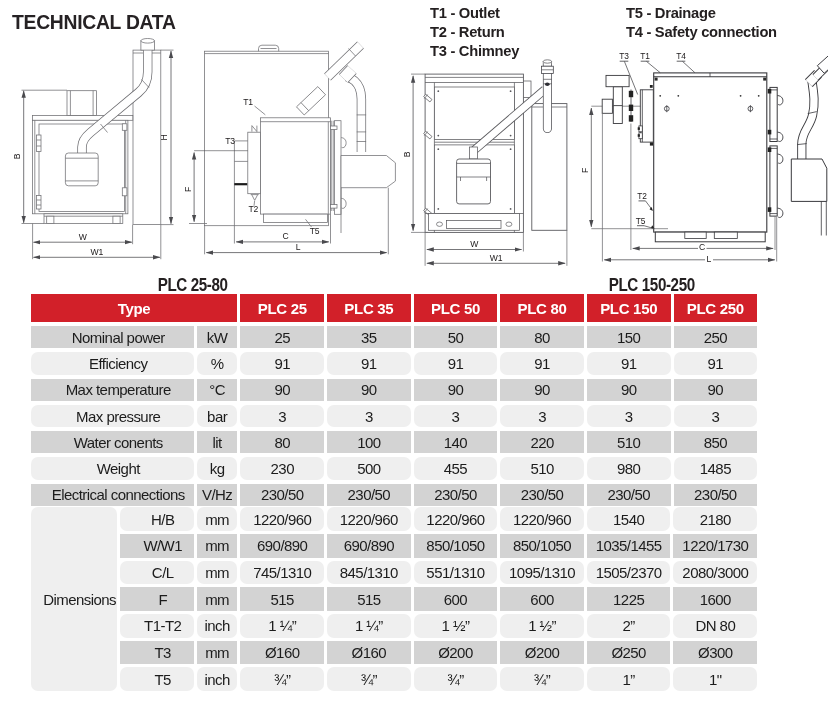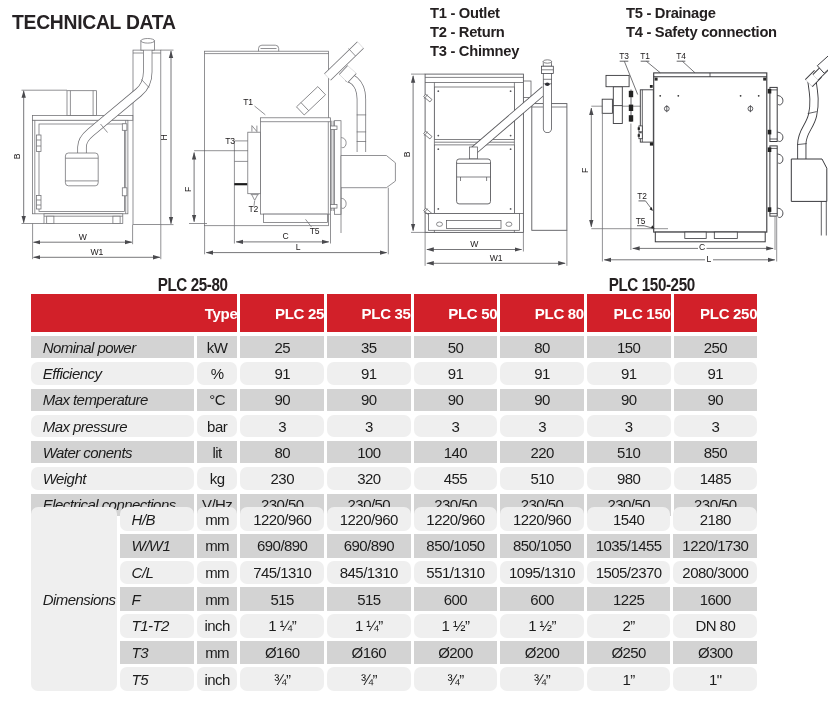--- a/index.html
+++ b/index.html
@@ -11,22 +11,22 @@
   letter-spacing:-0.3px;transform:scaleX(0.95);transform-origin:0 0;white-space:nowrap;}
 .plclab{position:absolute;font-size:19px;font-weight:bold;color:#242021;
   letter-spacing:-0.5px;transform:scaleX(0.8);transform-origin:50% 0;white-space:nowrap;}
 #dsvg{position:absolute;left:0;top:0;}
 table{position:absolute;border-collapse:separate;border-spacing:3.5px 4.3px;
   table-layout:fixed;width:732.5px;}
 #ta{left:19.7px;top:290.2px;}
 #tb{left:19.7px;top:504.3px;border-spacing:3.5px 3.4px;}
 td{padding:0;font-size:15px;color:#1c1c1c;letter-spacing:-0.55px;text-align:center;
   vertical-align:middle;overflow:hidden;white-space:nowrap;}
-td.lab{text-align:left;padding-left:12px;font-style:italic;}
-tr.hd td{background:#d22029;color:#fff;font-weight:bold;height:38px;letter-spacing:-0.3px;text-align:right;}
+td.lab{text-align:center;padding-left:12px;}
+tr.hd td{background:#d22029;color:#fff;font-weight:bold;height:28px;letter-spacing:-0.3px;}
 tr.d td{height:22.25px;}
 tr.m td{height:23.7px;margin-top:44px;}
 td.g{background:#d3d3d3;}
 td.w{background:#efefef;border-radius:7px;}
 </style>
 </head>
 <body>
 <div id="stage">
 <div class="title">TECHNICAL DATA</div>
 <div class="leg" style="left:422px;top:4px;">T1 - Outlet<br>T2 - Return<br>T3 - Chimney</div>
@@ -375,21 +375,21 @@
           <td class="g">100</td>
           <td class="g">140</td>
           <td class="g">220</td>
           <td class="g">510</td>
           <td class="g">850</td>
         </tr>
 <tr class="d">
           <td class="lab w" colspan="2">Weight</td>
           <td class="w">kg</td>
           <td class="w">230</td>
-          <td class="w">320</td>
+          <td class="w">500</td>
           <td class="w">455</td>
           <td class="w">510</td>
           <td class="w">980</td>
           <td class="w">1485</td>
         </tr>
 <tr class="d">
           <td class="lab g" colspan="2">Electrical connections</td>
           <td class="g">V/Hz</td>
           <td class="g">230/50</td>
           <td class="g">230/50</td>

